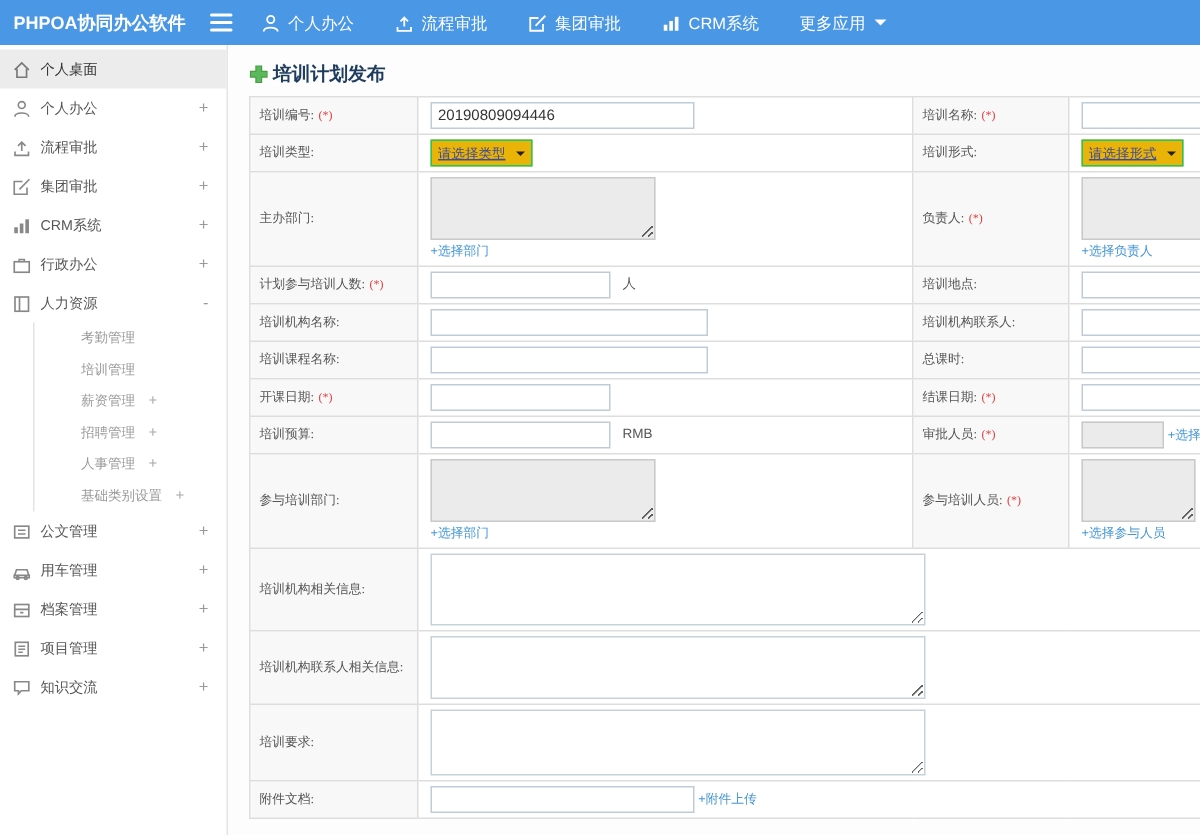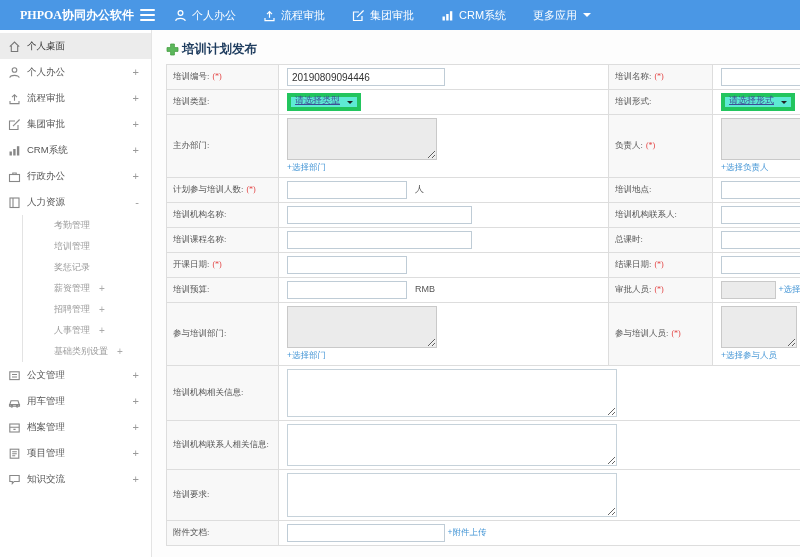--- a/index.html
+++ b/index.html
@@ -2,21 +2,21 @@
 <html><head>
 <meta charset="utf-8">
 <style>
   * { margin:0; padding:0; box-sizing:border-box; }
   html,body { width:800px; height:557px; overflow:hidden; background:#fff;
     font-family:"Liberation Sans","DejaVu Sans",sans-serif; }
   .app { width:800px; height:557px; display:flex; flex-direction:column; overflow:hidden; }
 
   
   .topbar { height:30px; background:#4a97e5; color:#fff; display:flex; align-items:center; flex:0 0 30px; }
-  .logo { width:140px; padding-left:20px; font-size:12px; font-weight:bold; letter-spacing:0; white-space:nowrap;font-family:Liberation Serif, serif; }
+  .logo { width:140px; padding-left:9px; font-size:12px; font-weight:bold; letter-spacing:0; white-space:nowrap; }
   .burger { width:20px; display:flex; flex-direction:column; gap:3px; cursor:pointer; margin-right:14px; }
   .burger i { display:block; height:2px; background:#fff; border-radius:1px; width:15px; }
   .nav { display:flex; align-items:center; }
   .nav-item { display:flex; align-items:center; margin-right:27px; font-size:11px; cursor:pointer; white-space:nowrap; }
   .nav-item svg { margin-right:5px; }
   .caret-down { width:0; height:0; border:4px solid transparent; border-top-color:#fff; margin-left:6px; margin-top:4px; }
 
   
   .body-row { flex:1; display:flex; overflow:hidden; }
   .sidebar { width:152px; flex:0 0 152px; background:#fff; border-right:1px solid #e4e4e4; padding-top:3px; overflow:hidden; }
@@ -35,31 +35,31 @@
   .page-title { font-size:12.5px; font-weight:bold; color:#1e3c5e; }
 
   
   table.form { margin-left:14px; border-collapse:collapse; table-layout:fixed; width:876px; background:#fff; }
   td { border:1px solid #ddd; vertical-align:middle; }
   td.lbl { background:#f8f8f8; color:#555; font-size:8.5px; padding:3px 6px; white-space:nowrap; overflow:hidden;font-family:Liberation Serif, serif; }
   td.fld { background:#fff; padding:3px 8px; font-size:9px; color:#555; }
   em.req { color:#e23c3c; font-style:normal; font-size:8px; margin-left:3px; }
   input.txt { height:18px; border:1px solid #bfccd6; background:#fff; font-size:10px; color:#333;
     padding:0 4px; font-family:"Liberation Sans",sans-serif; vertical-align:middle; }
-  .w55{width:55px} .w76{width:76px} .w120{width:120px} .w150{width:158px} .w185{width:185px} .w200{width:200px}
+  .w55{width:55px} .w76{width:76px} .w120{width:120px} .w150{width:176px} .w185{width:185px} .w200{width:200px}
   input.grayro { background:#ebebeb; border:1px solid #c9c9c9; }
   .unit { margin-left:8px; font-size:9px; color:#555; }
   a.lnk { color:#4596d6; font-size:8.5px; text-decoration:none; cursor:pointer; white-space:nowrap; }
   textarea.gray-area { width:150px; height:42px; background:#ebebeb; border:1px solid #c9c9c9; resize:both;
     font-family:"Liberation Sans",sans-serif; display:block; }
   textarea.wide-area { width:330px; border:1px solid #c6d2da; background:#fff; resize:both;
     font-family:"Liberation Sans",sans-serif; display:block; }
   .h48{height:48px} .h42{height:42px} .h44{height:44px}
   .linkline { margin-top:2px; }
-  .sel { display:inline-flex; align-items:flex-end; border:4px solid #22c55e; background:#5eead4; height:18px;
+  .sel { display:inline-flex; align-items:center; border:1px solid #22c55e; background:#eab308; height:18px;
     padding:0 4px; cursor:pointer; }
   .sel .sel-txt { font-size:9px; color:#3f4d95; text-decoration:underline; }
   .sel .car { width:0; height:0; border:3.5px solid transparent; border-top-color:#222; margin-left:7px; margin-top:4px; }
   .nowrap { white-space:nowrap; }
 </style>
 </head>
 <body>
 
 <div class="app">
 
@@ -167,24 +167,20 @@
         <span class="slabel">人力资源</span>
         <span class="plus">-</span>
       </div>
       <div class="sub-list">
         <div class="sub-item">
             <span>考勤管理</span>
             <span class="plus"></span>
           </div>
         <div class="sub-item">
             <span>培训管理</span>
-            <span class="plus"></span>
-          </div>
-        <div class="sub-item">
-            <span>奖惩记录</span>
             <span class="plus"></span>
           </div>
         <div class="sub-item">
             <span>薪资管理</span>
             <span class="plus">+</span>
           </div>
         <div class="sub-item">
             <span>招聘管理</span>
             <span class="plus">+</span>
           </div>

